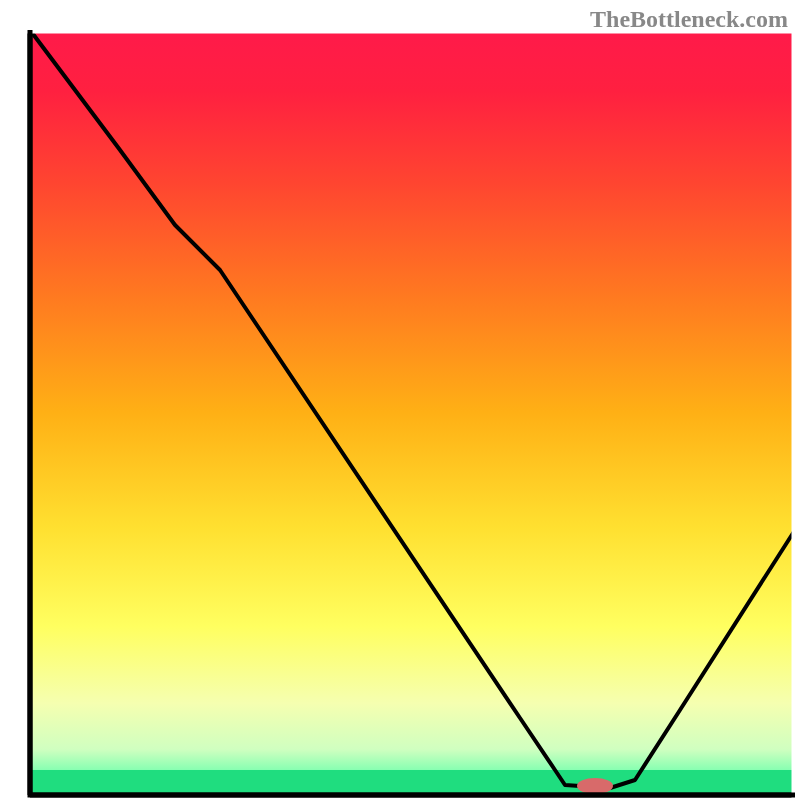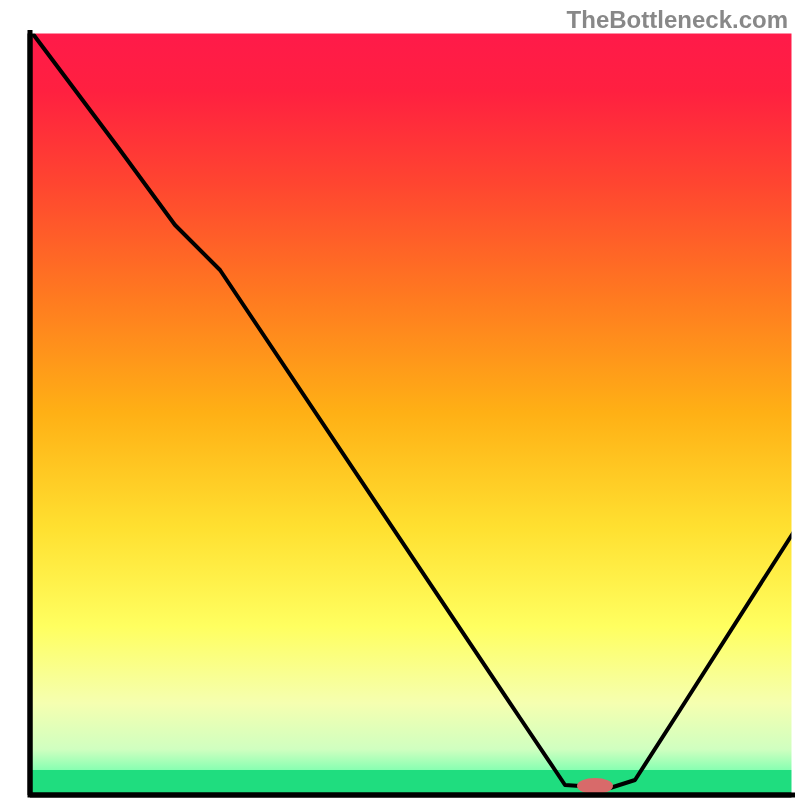--- a/index.html
+++ b/index.html
@@ -7,20 +7,21 @@
     padding: 0;
     width: 800px;
     height: 800px;
     position: relative;
     font-family: Arial, sans-serif;
   }
   .container {
     position: relative;
     width: 800px;
     height: 800px;
+    font-family: Liberation Serif, serif;
   }
   .watermark {
     position: absolute;
     top: 6px;
     right: 12px;
     font-size: 24px;
     font-weight: bold;
     color: #888;
     z-index: 10;
   }

